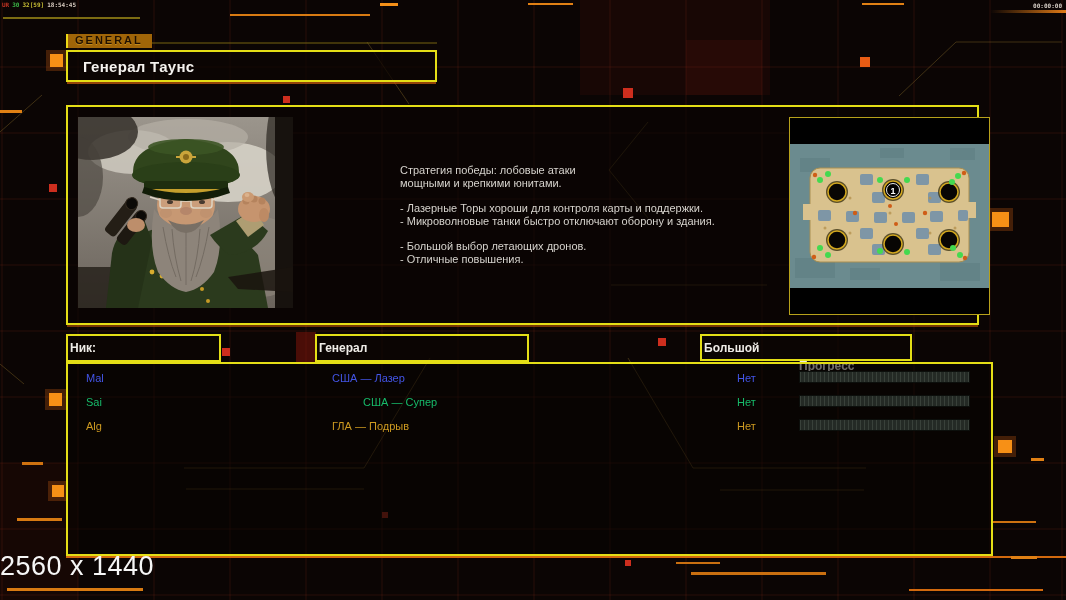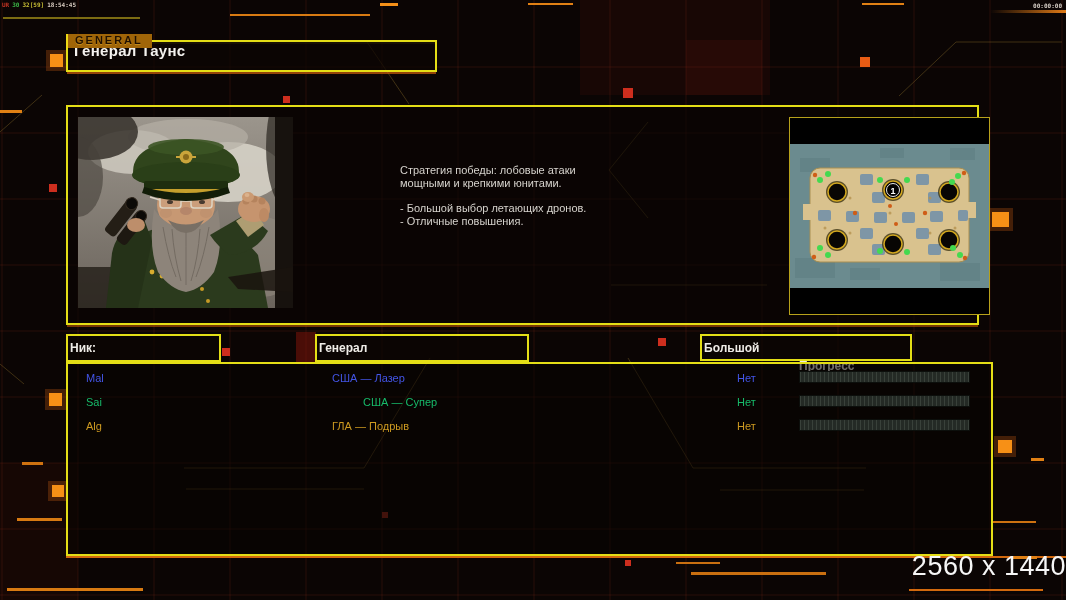--- a/index.html
+++ b/index.html
@@ -17,22 +17,22 @@
   #timer-bar{position:absolute;right:0;top:10px;width:76px;height:3px;z-index:5;
     background:linear-gradient(90deg,rgba(90,40,8,0),#e07a16)}
 
   
   .ybox{position:absolute;border:2px solid #e4de16;background:rgba(12,6,3,.74);z-index:2}
 
   #general-tab{position:absolute;left:66px;top:34px;height:14px;z-index:3;padding:0 9px 0 7px;
     background:#a06508;border-left:2px solid #ecd916;color:#201000;font-size:11px;font-weight:bold;
     letter-spacing:2px;line-height:13px;text-shadow:0 1px 0 rgba(255,210,70,.35)}
 
-  #title-box{left:66px;top:40px;width:371px;height:32px;display:flex;align-items:flex-start;
-    padding-left:6px;box-shadow:0 3px 0 -1px rgba(205,94,10,.7)}
+  #title-box{left:66px;top:50px;width:371px;height:32px;display:flex;align-items:center;
+    padding-left:15px;box-shadow:0 3px 0 -1px rgba(205,94,10,.7)}
   #title-box .t{color:#f4f2ee;font-size:15px;font-weight:bold;letter-spacing:.3px}
 
   #main-panel{left:66px;top:105px;width:913px;height:220px;background:rgba(10,5,3,.62);
     box-shadow:0 3px 0 -1px rgba(205,94,10,.55)}
   #portrait{position:absolute;left:10px;top:10px;width:215px;height:191px;background:#6b645c}
   #briefing{position:absolute;left:332px;top:57px;width:560px;color:#d6d3cd;
     font-size:11px;line-height:13px}
   #briefing .para{margin-bottom:12px}
   #briefing .para div{white-space:nowrap}
   #minimap-box{position:absolute;left:721px;top:10px;width:201px;height:198px;
@@ -50,21 +50,21 @@
   #table-panel{left:66px;top:362px;width:927px;height:194px;background:rgba(8,4,2,.55)}
   #players-rows{position:relative;padding-top:3px}
   .prow{position:relative;height:24px}
   .prow .cell{position:absolute;top:5px;font-size:11px;font-weight:normal;white-space:nowrap}
   .c-nick{left:18px}.c-gen{left:264px}.c-team{left:669px}
   .pbar{position:absolute;left:731px;top:4px;width:171px;height:12px;border:1px solid #0c0f0c;
     background-color:#242a25;
     background-image:repeating-linear-gradient(90deg,#39413a 0px,#39413a 1px,#242a25 1px,#242a25 4px)}
   .pfill{height:100%;background:#87a324}
 
-  #resolution{position:absolute;left:0;right:0;top:551px;z-index:4;text-align:right;
+  #resolution{position:absolute;left:0;right:0;top:551px;z-index:4;text-align:left;
     color:#f6f6f6;font-size:27px;letter-spacing:.5px}
 </style>
 </head>
 <body>
 
 <div id="stage">
 
   <svg width="1066" height="600" viewBox="0 0 1066 600" style="position:absolute;left:0;top:0;z-index:0">
     <g stroke="rgba(145,52,26,0.22)" stroke-width="1">
       <path d="M2,0V600M78,0V600M154,0V600M230,0V600M306,0V600M382,0V600M458,0V600M534,0V600M610,0V600M686,0V600M762,0V600M838,0V600M914,0V600M990,0V600M1062,0V600"></path>
@@ -225,20 +225,24 @@
       <ellipse cx="186" cy="98" rx="5" ry="7" fill="#bd8a64"></ellipse>
       <path d="M150,160 L215,150 L215,175 L160,172 Z" fill="#1a140e" opacity=".85"></path>
     </svg>
 
     <div id="briefing">
         <div class="para">
           <div>Стратегия победы: лобовые атаки</div>
           <div>мощными и крепкими юнитами.</div>
         </div>
         <div class="para">
+          <div>- Лазерные Торы хороши для контроля карты и поддержки.</div>
+          <div>- Микроволновые танки быстро отключают оборону и здания.</div>
+        </div>
+        <div class="para">
           <div>- Большой выбор летающих дронов.</div>
           <div>- Отличные повышения.</div>
         </div>
       </div>
 
     <div id="minimap-box">
       <svg width="199" height="196" viewBox="0 0 199 196">
         <rect width="199" height="196" fill="#050505"></rect>
         <rect x="0" y="26" width="199" height="144" fill="#6b8b8f"></rect>
         <g fill="#5d7d82" opacity=".55">

